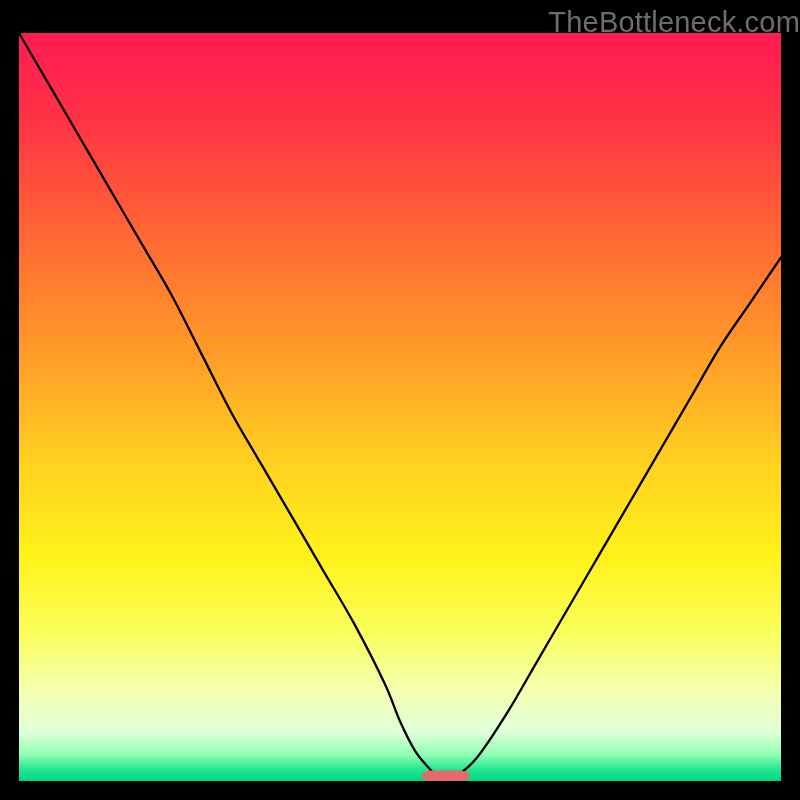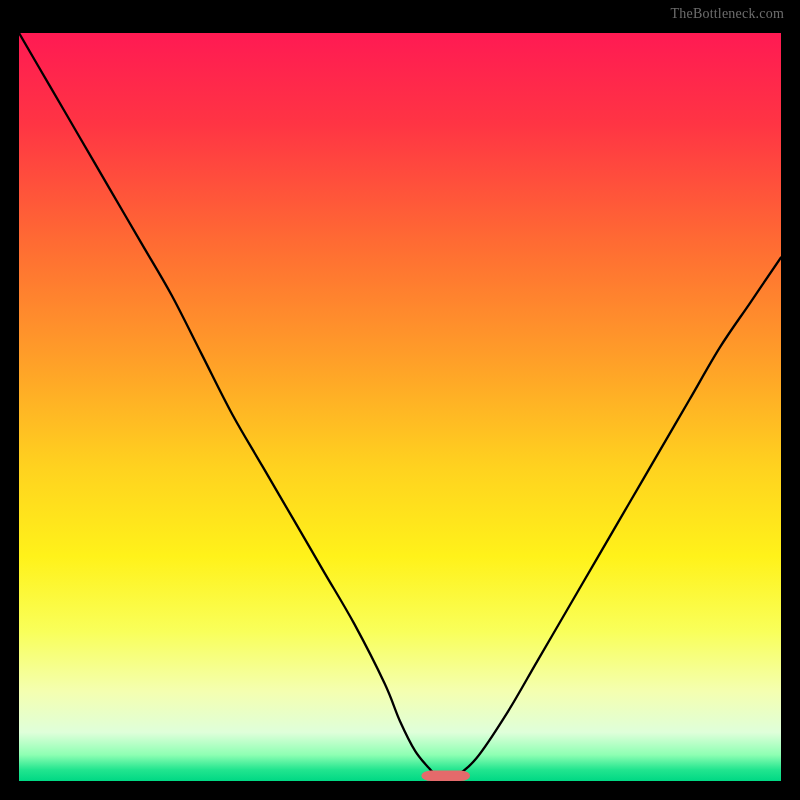--- a/index.html
+++ b/index.html
@@ -15,28 +15,27 @@
     position: absolute;
     left: 0;
     top: 0;
     width: 800px;
     height: 800px;
     background: #000;
   }
   .watermark {
     position: absolute;
     top: 6px;
-    right: 16px;
+    right: 0;
     color: #6d6d6d;
-    font-size: 14px;
+    font-size: 29px;
     font-weight: 400;
     letter-spacing: 0.2px;
     z-index: 5;
     user-select: none;
-    font-family: Liberation Serif, serif;
   }
   .plot {
     position: absolute;
     left: 19px;
     top: 33px;
     width: 762px;
     height: 748px;
   }
   .plot svg {
     display: block;

